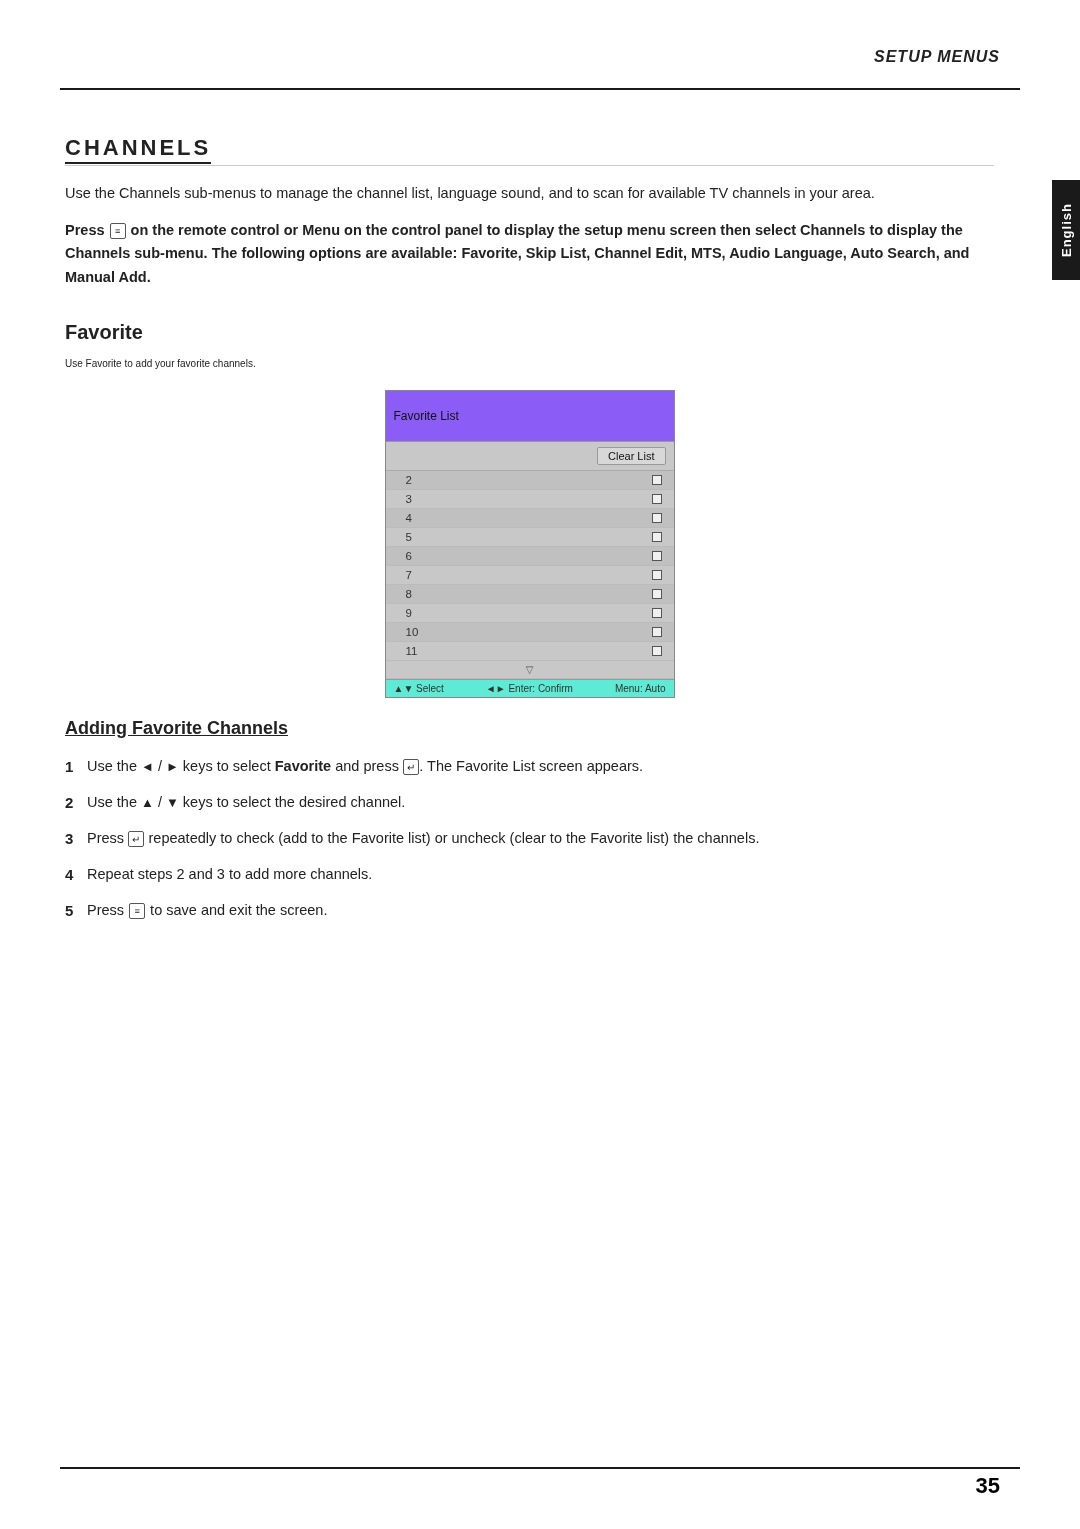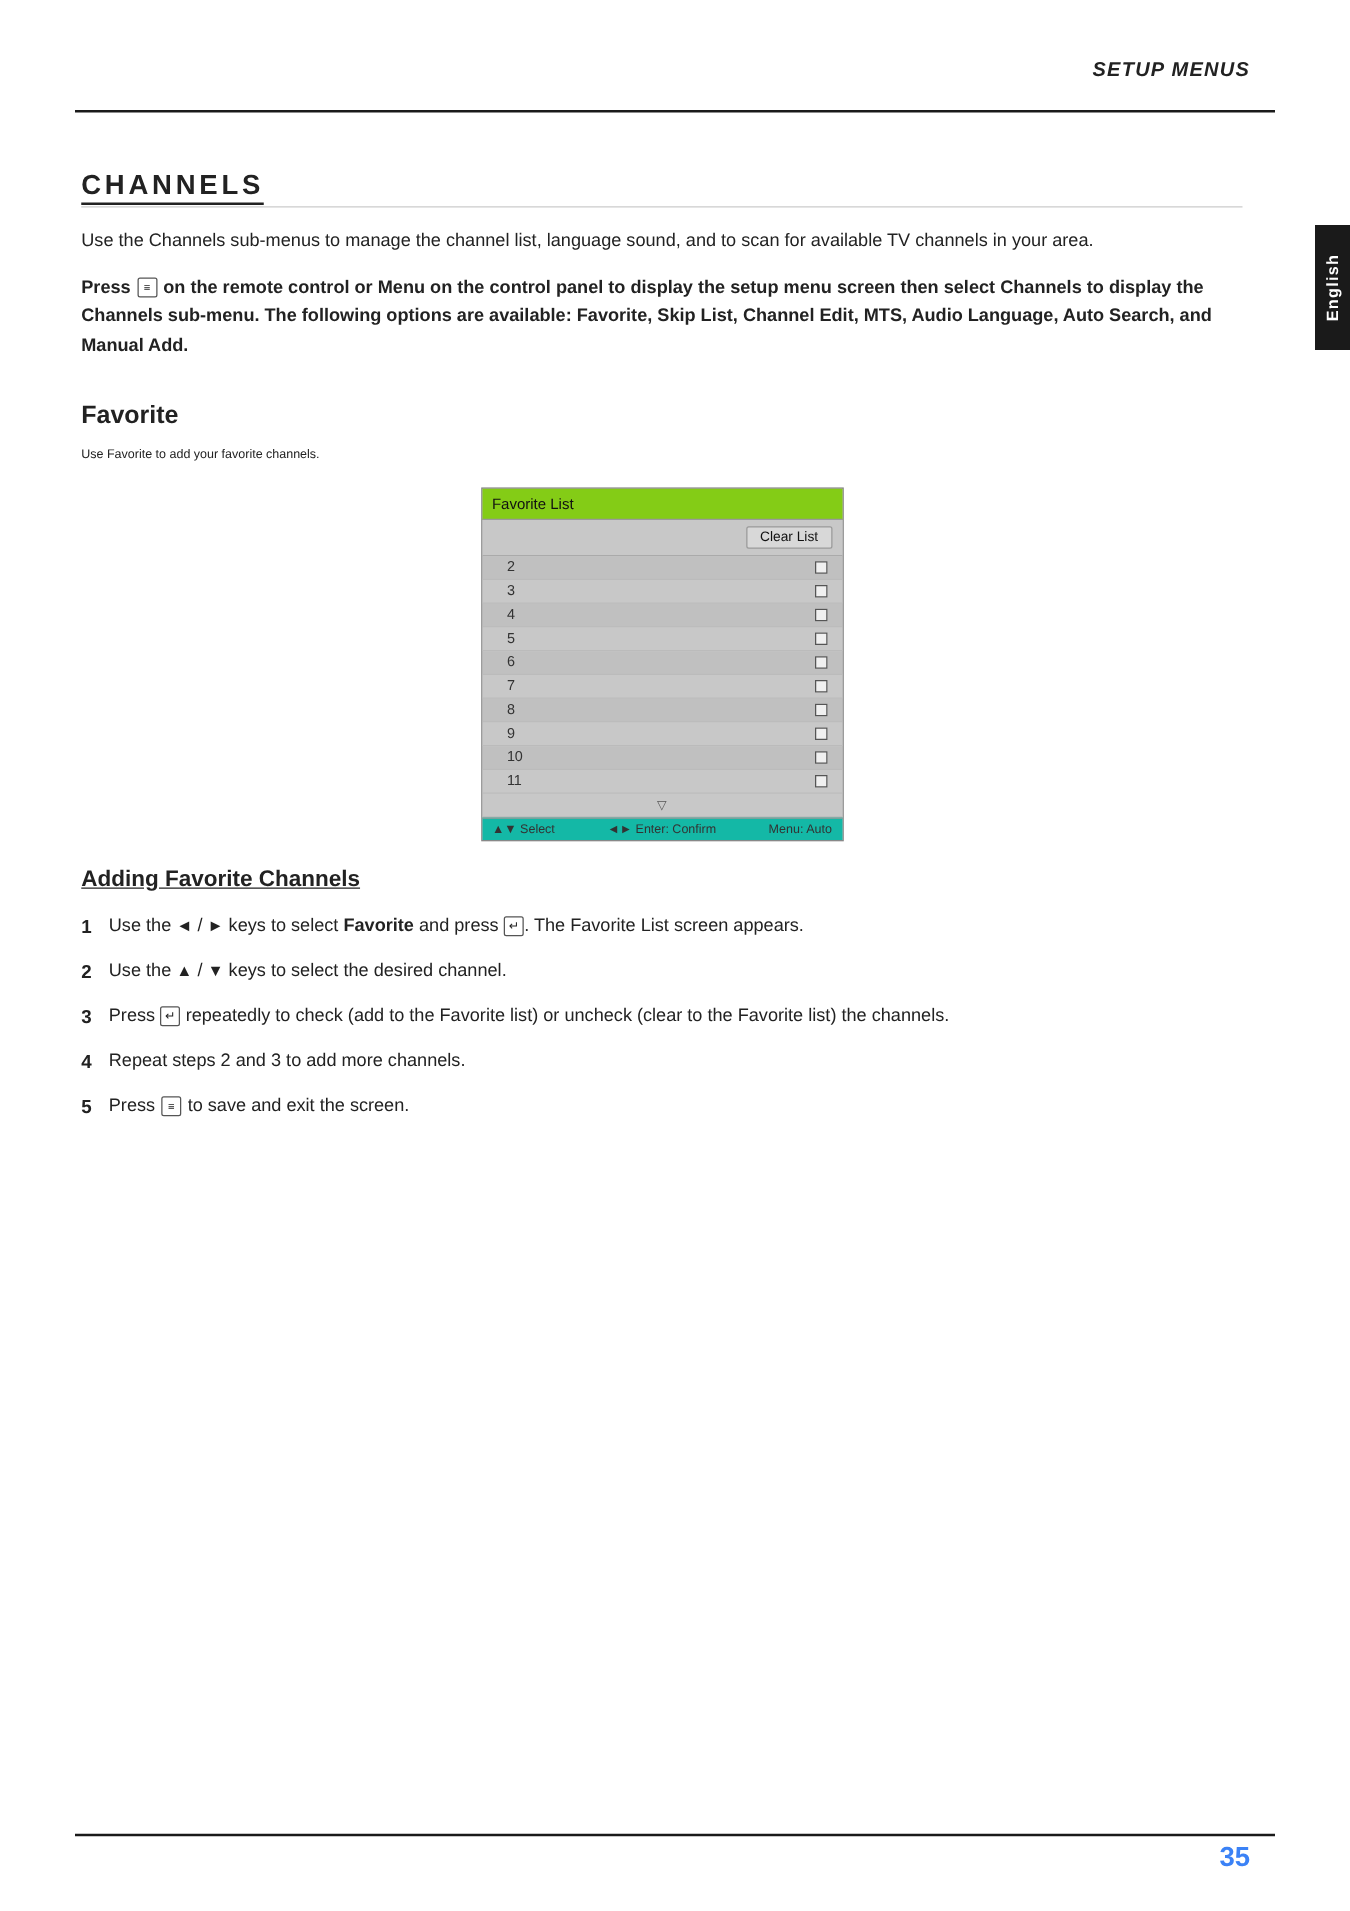--- a/index.html
+++ b/index.html
@@ -143,22 +143,22 @@
     }
 
     .favorite-list-box {
       width: 290px;
       border: 1px solid #888;
       background: #d0d0d0;
       font-size: 12px;
     }
 
     .favorite-list-title {
-      background: #84cc16;
-      padding: 5px 8px;
+      background: #8b5cf6;
+      padding: 18px 8px;
       font-size: 12px;
       font-weight: normal;
       color: #111;
       border-bottom: 1px solid #999;
     }
 
     .clear-list-row {
       display: flex;
       justify-content: flex-end;
       padding: 5px 8px;
@@ -211,21 +211,21 @@
       background: #c8c8c8;
       font-size: 10px;
       color: #555;
       border-bottom: 1px solid #bbb;
     }
 
     .bottom-bar {
       display: flex;
       justify-content: space-between;
       padding: 3px 8px;
-      background: #14b8a6;
+      background: #5eead4;
       font-size: 10px;
       color: #333;
       border-top: 1px solid #999;
     }
 
     
     .adding-heading {
       font-size: 18px;
       font-weight: bold;
       text-decoration: underline;
@@ -275,21 +275,21 @@
       height: 16px;
     }
 
     
     .page-number {
       position: absolute;
       bottom: 30px;
       right: 80px;
       font-size: 22px;
       font-weight: bold;
-      color: #3b82f6;
+      color: #000000;
     }
   </style>
 </head>
 <body>
 
 <div class="top-rule"></div>
 
 <div class="setup-menus">SETUP MENUS</div>
 
 <div class="english-tab">English</div>

